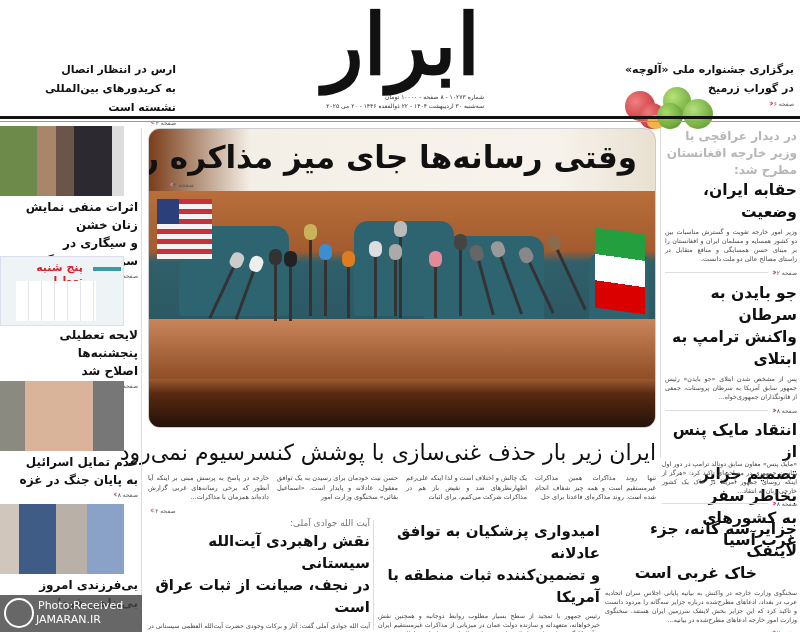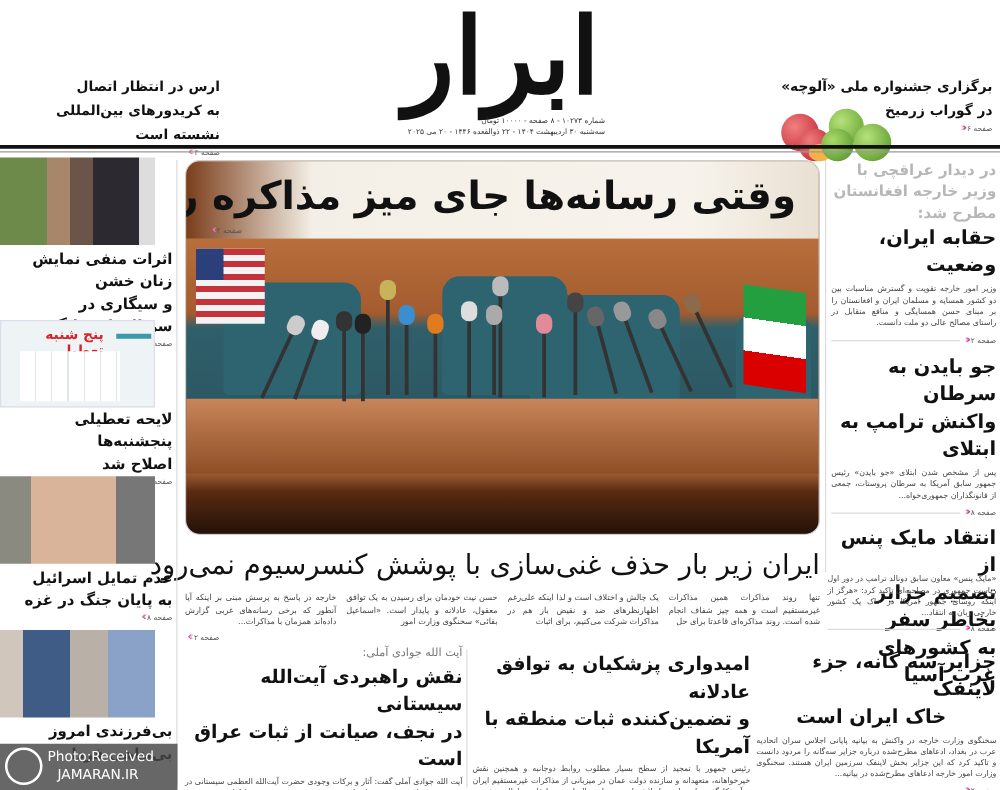--- a/index.html
+++ b/index.html
@@ -189,21 +189,21 @@
 <div class="abs right-col" style="left:600px; top:455px; width:197px;">
   <p style="width:135px; margin-right:0;">«مایک پنس» معاون سابق دونالد ترامپ در دور اول ریاست جمهوری در مصاحبه‌ای تاکید کرد: «هرگز از اینکه روسای جمهور آمریکا در خاک یک کشور خارجی زبان به انتقاد...</p>
   <div class="page-ref" style="margin-top:3px; width:135px;">
     <span>صفحه ۸</span>
     <span class="chev"><span>‹</span><span>‹</span><span>‹</span></span>
     <span class="rule-line"></span>
   </div>
 </div>
 <div class="abs right-col" style="left:605px; top:518px; width:192px;">
   <h3>جزایر سه گانه، جزء لاینفک</h3>
-  <h3 style="padding-right:40px;">خاک ایران است</h3>
+  <h3 style="padding-right:40px;">خاک غربی است</h3>
   <p>سخنگوی وزارت خارجه در واکنش به بیانیه پایانی اجلاس سران اتحادیه عرب در بغداد، ادعاهای مطرح‌شده درباره جزایر سه‌گانه را مردود دانست و تاکید کرد که این جزایر بخش لاینفک سرزمین ایران هستند. سخنگوی وزارت امور خارجه ادعاهای مطرح‌شده در بیانیه...</p>
   <div class="page-ref" style="margin-top:3px;">
     <span>صفحه ۲</span>
     <span class="chev"><span>‹</span><span>‹</span><span>‹</span></span>
     <span class="rule-line"></span>
   </div>
 </div>
 
 <div class="col-divider" style="left:141px; top:128px; height:500px;"></div>
 <div class="abs left-col" style="left:0; top:126px; width:138px; height:506px;">
@@ -241,14 +241,14 @@
   <div class="left-img" style="top:378px; height:70px; background:linear-gradient(90deg,#d0c6bb 0 15%,#3f5c86 15% 45%,#b9b0a8 45% 70%,#8ba2c8 70%);"></div>
   <div style="position:absolute; top:450px; width:138px;">
     <h4>بی‌فرزندی امروز</h4>
     <h4>بی‌پناهی فردا</h4>
   </div>
 </div>
 
 <div class="abs watermark">
   <div class="wm-logo"></div>
   <div style="direction:ltr; text-align:left; padding-left:38px;">Photo:Received</div>
-  <div style="direction:ltr; text-align:left; padding-left:46px;">JAMARAN.IR</div>
+  <div style="direction:ltr; text-align:left; padding-left:36px;">JAMARAN.IR</div>
 </div>
 
 </body></html>

